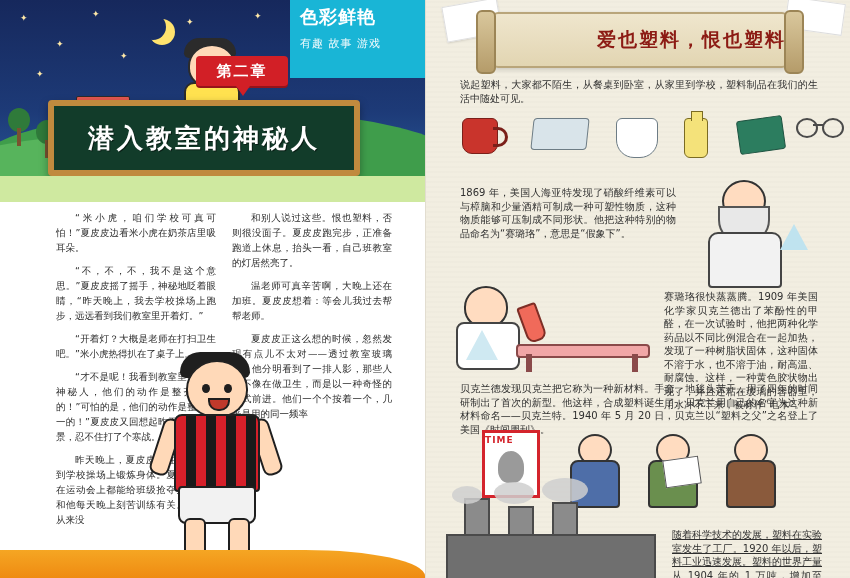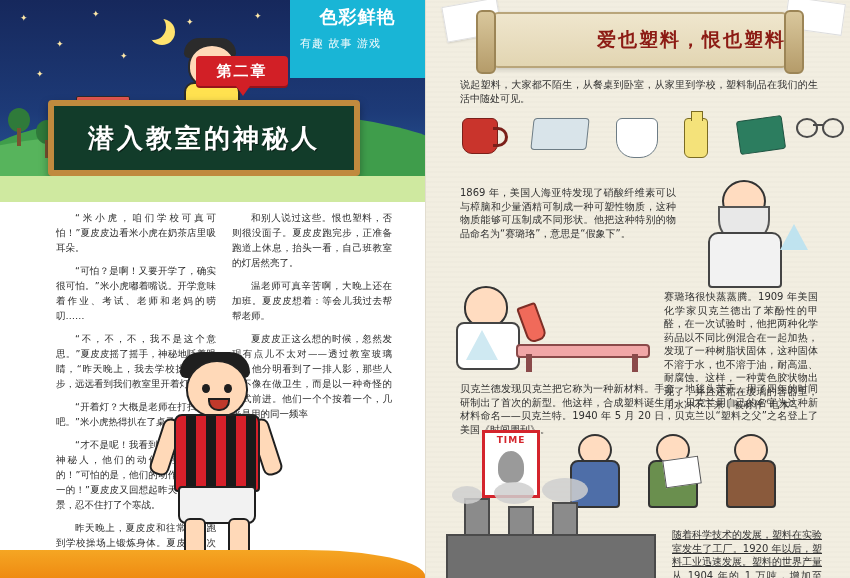--- a/index.html
+++ b/index.html
@@ -63,21 +63,21 @@
   }
   .chapter:after{
     content:"";position:absolute;left:40px;top:30px;
     border-left:7px solid transparent;border-right:7px solid transparent;
     border-top:10px solid #d21f26;
   }
   .banner{
     position:absolute;left:290px;top:0;width:135px;height:78px;
     background:#19b5d6;color:#fff;padding:6px 10px;box-sizing:border-box;
   }
-  .banner .b1{font-size:18px;font-weight:bold;letter-spacing:1px;line-height:22px;text-align:center;}
+  .banner .b1{font-size:18px;font-weight:bold;letter-spacing:1px;line-height:22px;}
   .banner .b2{font-size:11px;margin-top:8px;letter-spacing:1px;opacity:.95;}
   .blackboard{
     position:absolute;left:48px;top:100px;width:300px;height:64px;
     background:#123c2a;border:6px solid #c08a3e;border-radius:4px;
     display:flex;align-items:center;justify-content:center;
     box-shadow:0 4px 8px rgba(0,0,0,.35);
   }
   .blackboard .title{
     color:#fff;font-size:26px;font-weight:bold;letter-spacing:3px;
     font-family:"DejaVu Sans","Liberation Sans",sans-serif;
@@ -205,21 +205,21 @@
   .exp .leg2{position:absolute;left:176px;top:68px;width:6px;height:18px;background:#8a4a4a;}
   .exp .fl{position:absolute;left:10px;top:44px;width:0;height:0;border-left:16px solid transparent;border-right:16px solid transparent;border-bottom:30px solid #cfe9f2;}
   .rt3{left:238px;top:290px;width:154px;}
   .rt4{left:34px;top:382px;width:358px;}
   .scene{
     position:absolute;left:26px;top:430px;width:372px;height:96px;
   }
   .timemag{
     position:absolute;left:30px;top:0;width:52px;height:62px;background:#fff;border:3px solid #d4242c;
   }
-  .timemag .tl{position:absolute;left:0;top:2px;width:52px;text-align:center;font-size:9px;font-weight:bold;color:#d4242c;letter-spacing:1px;}
+  .timemag .tl{position:absolute;left:0;top:2px;width:52px;font-size:9px;font-weight:bold;color:#d4242c;letter-spacing:1px;}
   .timemag .face{position:absolute;left:13px;top:18px;width:26px;height:32px;background:#9a9a9a;border-radius:50% 50% 40% 40%;}
   .man{position:absolute;top:4px;}
   .man .h{position:absolute;width:30px;height:28px;background:#ffdcc0;border:2px solid #333;border-radius:50%;}
   .man .b{position:absolute;top:26px;width:46px;height:44px;border:2px solid #333;border-radius:8px 8px 4px 4px;}
   .m1{left:118px;} .m1 .h{left:8px;} .m1 .b{left:0;background:#4e6ea8;}
   .m2{left:196px;} .m2 .h{left:8px;} .m2 .b{left:0;background:#6a8f4e;}
   .m3{left:274px;} .m3 .h{left:8px;} .m3 .b{left:0;background:#8a5a3c;}
   .news{position:absolute;left:212px;top:28px;width:34px;height:26px;background:#fff;border:1.5px solid #555;transform:rotate(-8deg);}
   .factory{
     position:absolute;left:20px;top:498px;width:210px;height:80px;
@@ -288,21 +288,20 @@
       <div class="blackboard">
         <div class="title">潜入教室的神秘人</div>
       </div>
     </div>
 
     <div class="grassband"></div>
 
     <div class="left-body">
       <div class="col c1">
         <p>“米小虎，咱们学校可真可怕！”夏皮皮边看米小虎在奶茶店里吸耳朵。</p>
-        <p>“可怕？是啊！又要开学了，确实很可怕。”米小虎嘟着嘴说。开学意味着作业、考试、老师和老妈的唠叨……</p>
         <p>“不，不，不，我不是这个意思。”夏皮皮摇了摇手，神秘地眨着眼睛，“昨天晚上，我去学校操场上跑步，远远看到我们教室里开着灯。”</p>
         <p>“开着灯？大概是老师在打扫卫生吧。”米小虎热得扒在了桌子上。</p>
         <p>“才不是呢！我看到教室里有一群神秘人，他们的动作是整齐划一的！”可怕的是，他们的动作是整齐划一的！”夏皮皮又回想起昨天晚上的情景，忍不住打了个寒战。</p>
         <p>昨天晚上，夏皮皮和往常一样跑到学校操场上锻炼身体。夏皮皮每次在运动会上都能给班级抢夺荣誉，这和他每天晚上刻苦训练有关。夏皮皮从来没</p>
       </div>
       <div class="col c2">
         <p>和别人说过这些。恨也塑料，否则很没面子。夏皮皮跑完步，正准备跑道上休息，抬头一看，自己班教室的灯居然亮了。</p>
         <p>温老师可真辛苦啊，大晚上还在加班。夏皮皮想着：等会儿我过去帮帮老师。</p>
         <p>夏皮皮正这么想的时候，忽然发现有点儿不太对——透过教室玻璃窗，他分明看到了一排人影，那些人影不像在做卫生，而是以一种奇怪的方式前进。他们一个个按着一个，几乎是用的同一频率</p>
       </div>

